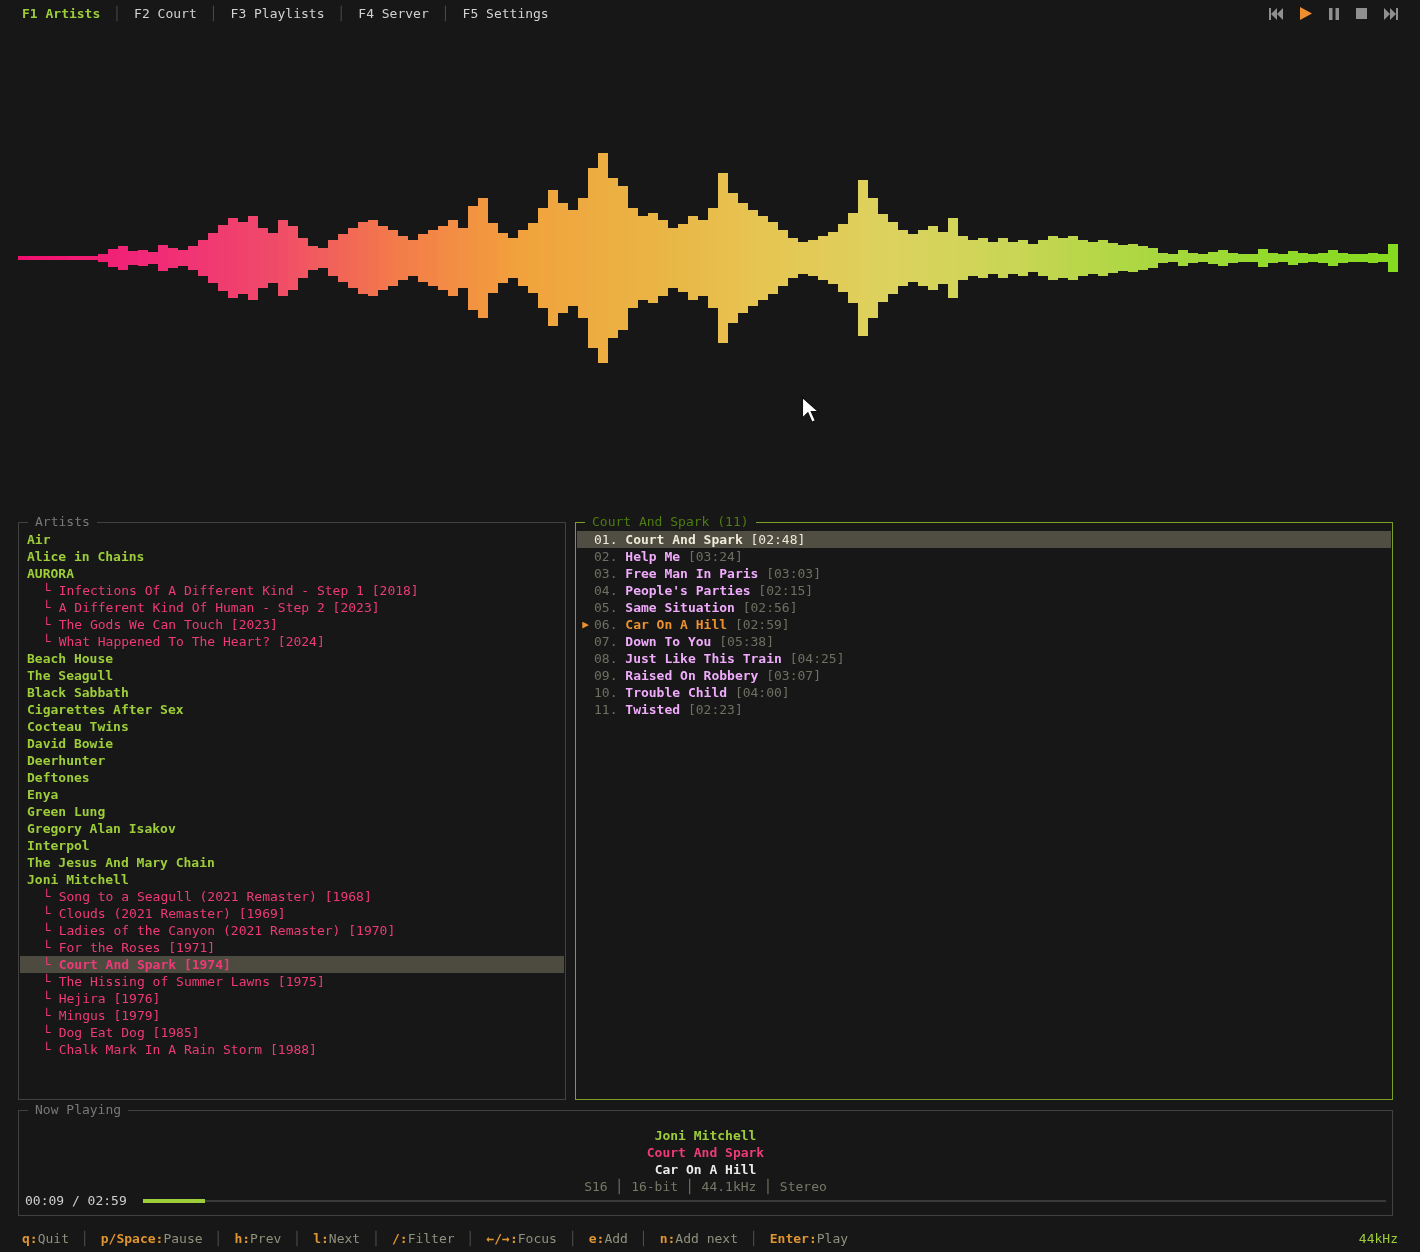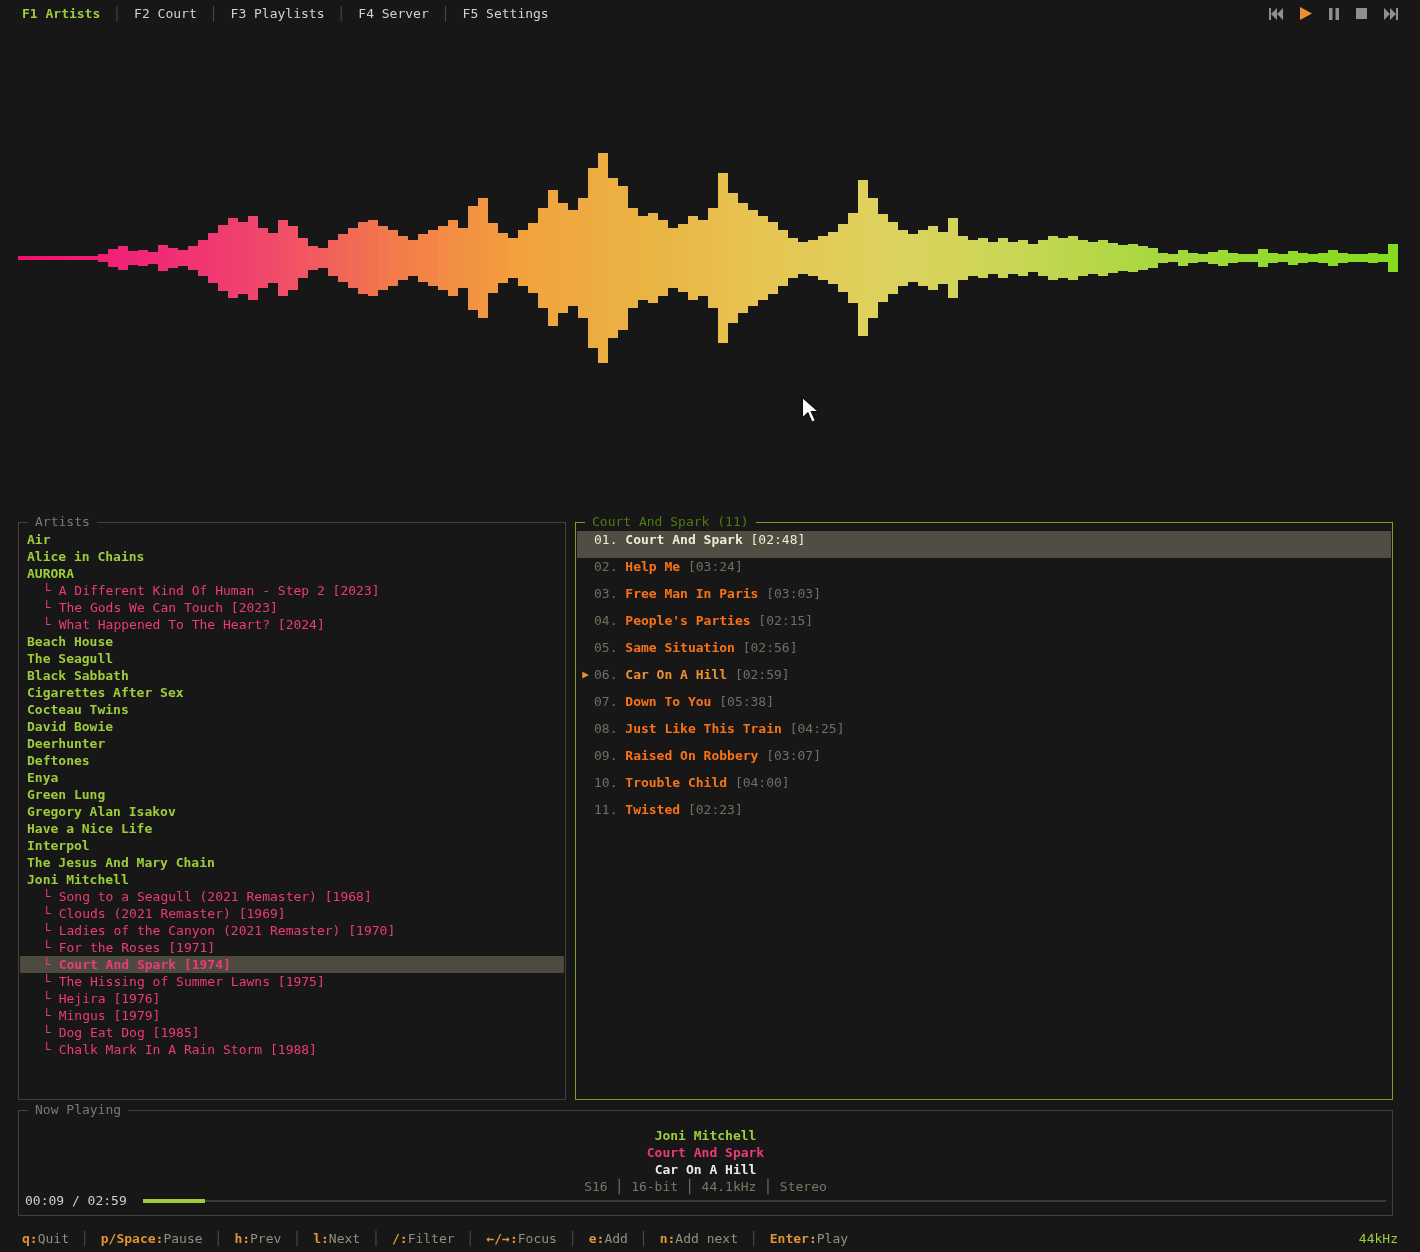--- a/index.html
+++ b/index.html
@@ -30,24 +30,24 @@
                  padding:0 7px; color:#787878; white-space:pre; }
   #artists-panel { left:18px; top:522px; width:548px; height:578px; }
   #tracks-panel  { left:575px; top:522px; width:818px; height:578px; border-color:#7ba028; }
   #tracks-panel .panel-title { color:#4d7c0f; }
   .list { position:absolute; top:8px; left:1px; right:1px; }
   .row { height:17px; line-height:17px; white-space:pre; padding-left:7px; }
   .row.artist { color:#9dce3a; font-weight:700; }
   .row.album  { color:#ee3a79; }
   .row.album .branch { padding-left:16px; }
   .row.sel { background:#4d4b3f; font-weight:700; }
-  .trow { height:27px; line-height:17px; white-space:pre; display:flex; }
+  .trow { height:17px; line-height:17px; white-space:pre; display:flex; }
   .trow .marker { width:17px; text-align:center; color:#ee9130; font-size:11px; }
   .trow .tnum { color:#6f6f62; }
-  .trow .ttitle { color:#f97316; font-weight:700; }
+  .trow .ttitle { color:#f0abfc; font-weight:700; }
   .trow .tdur { color:#6f6f62; }
   .trow.sel { background:#504e42; }
   .trow.sel .tnum, .trow.sel .ttitle, .trow.sel .tdur { color:#f0ead8; }
   .trow.playing .ttitle { color:#ee9130; }
   
   #np-panel { left:18px; top:1110px; width:1375px; height:106px; }
   .np-lines { position:absolute; top:16px; left:0; right:0; text-align:center; }
   .np-line { height:17px; line-height:17px; }
   .np-artist { color:#9dce3a; font-weight:700; }
   .np-album  { color:#ee3a79; font-weight:700; }
@@ -253,35 +253,35 @@
     <path d="M1 1 L1 19 L5.7 14.6 L9.2 22.6 L12.3 21.2 L8.8 13.4 L15 13.4 Z" fill="#ffffff" stroke="#111111" stroke-width="1.2"></path>
   </svg>
 </div>
 
 <div class="panel" id="artists-panel">
   <span class="panel-title">Artists</span>
   <div class="list" id="artists-list">
       <div class="row artist">Air</div>
       <div class="row artist">Alice in Chains</div>
       <div class="row artist">AURORA</div>
+      <div class="row album"><span class="branch">└ </span><span>Infections Of A Different Kind - Step 1 [2018]</span></div>
       <div class="row album"><span class="branch">└ </span><span>A Different Kind Of Human - Step 2 [2023]</span></div>
       <div class="row album"><span class="branch">└ </span><span>The Gods We Can Touch [2023]</span></div>
       <div class="row album"><span class="branch">└ </span><span>What Happened To The Heart? [2024]</span></div>
       <div class="row artist">Beach House</div>
       <div class="row artist">The Seagull</div>
       <div class="row artist">Black Sabbath</div>
       <div class="row artist">Cigarettes After Sex</div>
       <div class="row artist">Cocteau Twins</div>
       <div class="row artist">David Bowie</div>
       <div class="row artist">Deerhunter</div>
       <div class="row artist">Deftones</div>
       <div class="row artist">Enya</div>
       <div class="row artist">Green Lung</div>
       <div class="row artist">Gregory Alan Isakov</div>
-      <div class="row artist">Have a Nice Life</div>
       <div class="row artist">Interpol</div>
       <div class="row artist">The Jesus And Mary Chain</div>
       <div class="row artist">Joni Mitchell</div>
       <div class="row album"><span class="branch">└ </span><span>Song to a Seagull (2021 Remaster) [1968]</span></div>
       <div class="row album"><span class="branch">└ </span><span>Clouds (2021 Remaster) [1969]</span></div>
       <div class="row album"><span class="branch">└ </span><span>Ladies of the Canyon (2021 Remaster) [1970]</span></div>
       <div class="row album"><span class="branch">└ </span><span>For the Roses [1971]</span></div>
       <div class="row album sel"><span class="branch">└ </span><span>Court And Spark [1974]</span></div>
       <div class="row album"><span class="branch">└ </span><span>The Hissing of Summer Lawns [1975]</span></div>
       <div class="row album"><span class="branch">└ </span><span>Hejira [1976]</span></div>

